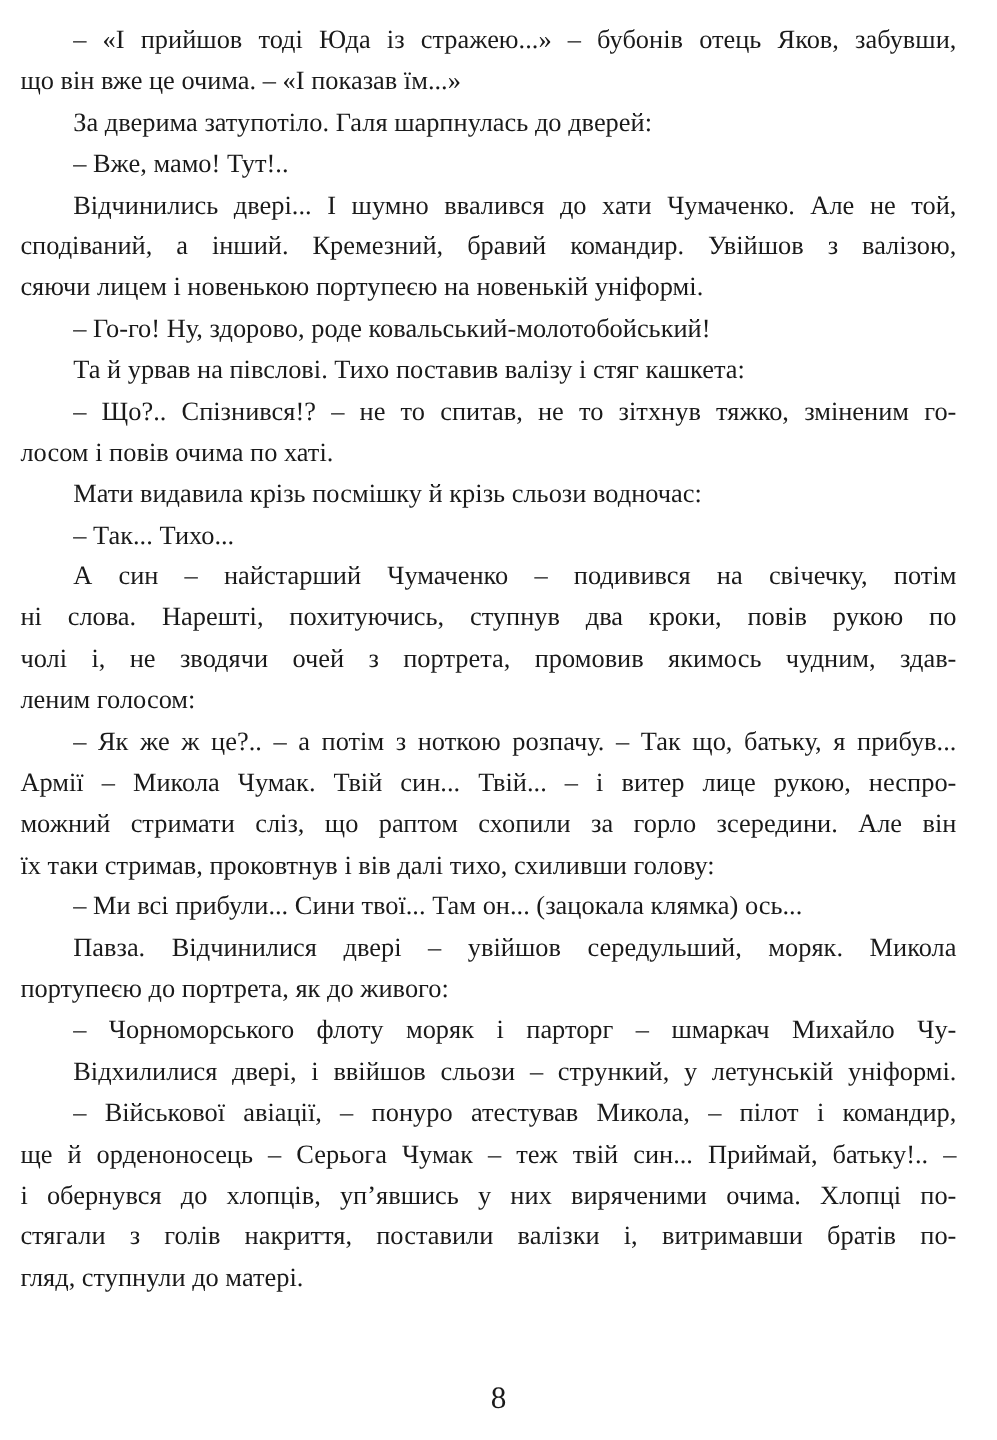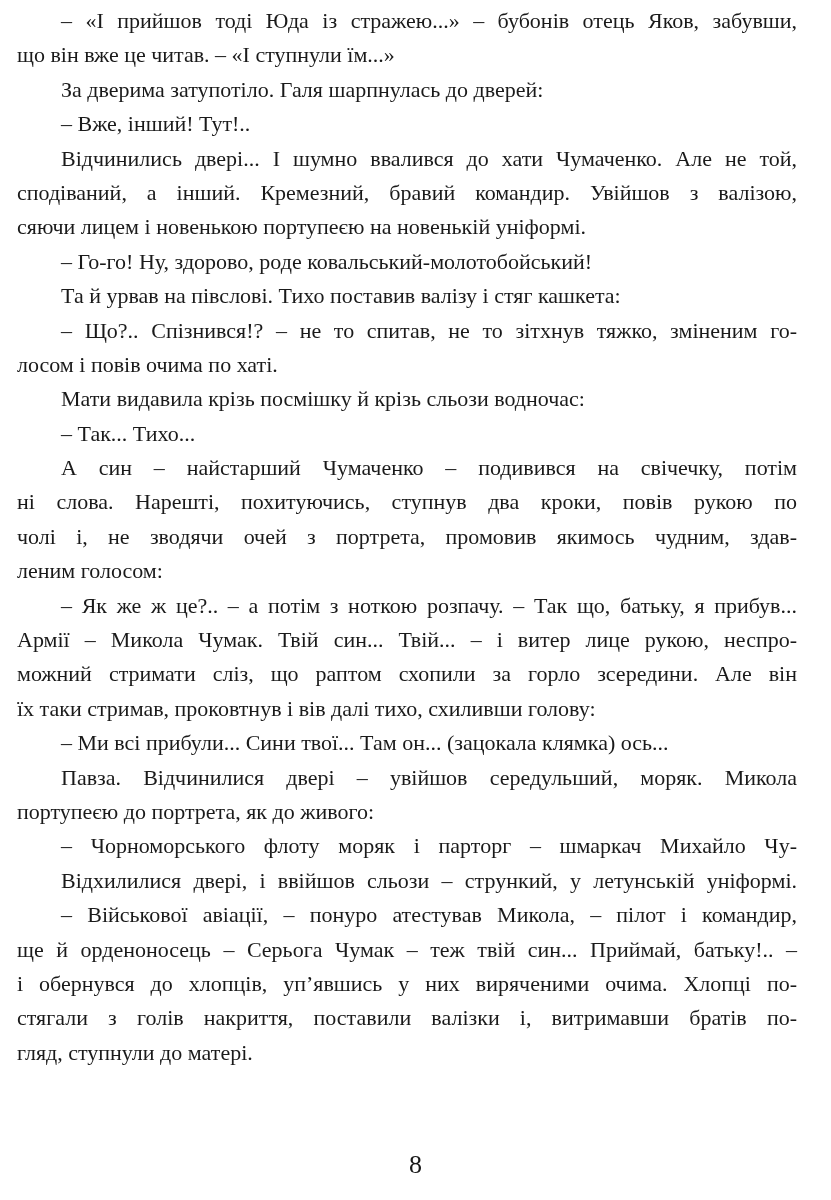--- a/index.html
+++ b/index.html
@@ -1,37 +1,37 @@
 <!DOCTYPE html>
 <html><head>
   <meta charset="utf-8">
   <style>
     html, body { margin: 0; padding: 0; background: #ffffff; }
     body { width: 831px; height: 1200px; position: relative; overflow: hidden; }
     .page {
-      position: absolute; left: 17px; top: 4px; width: 780px;
+      position: absolute; left: 17px; top: 16px; width: 780px;
       font-family: "Liberation Serif", "DejaVu Serif", serif;
       font-size: 22px; line-height: 34.4px; color: #1a1a1a;
     }
     .line { display: block; white-space: nowrap; height: 34.4px; }
     .ind { padding-left: 44px; }
     .jus { text-align: justify; text-align-last: justify; }
     .pagenum {
       position: absolute; left: 0; width: 831px; top: 1150px; text-align: center;
       font-family: "Liberation Serif", "DejaVu Serif", serif; font-size: 26px; color: #1a1a1a;
     }
   </style>
 </head>
 <body>
 
 <div class="page" id="page-body">
     <span class="line ind jus">– «І прийшов тоді Юда із стражею...» – бубонів отець Яков, забувши,</span>
-    <span class="line">що він вже це читав. – «І ступнули їм...»</span>
+    <span class="line">що він вже це очима. – «І показав їм...»</span>
     <span class="line ind">За дверима затупотіло. Галя шарпнулась до дверей:</span>
-    <span class="line ind">– Вже, інший! Тут!..</span>
+    <span class="line ind">– Вже, мамо! Тут!..</span>
     <span class="line ind jus">Відчинились двері... І шумно ввалився до хати Чумаченко. Але не той,</span>
     <span class="line jus">сподіваний, а інший. Кремезний, бравий командир. Увійшов з валізою,</span>
     <span class="line">сяючи лицем і новенькою портупеєю на новенькій уніформі.</span>
     <span class="line ind">– Го-го! Ну, здорово, роде ковальський-молотобойський!</span>
     <span class="line ind">Та й урвав на півслові. Тихо поставив валізу і стяг кашкета:</span>
     <span class="line ind jus">– Що?.. Спізнився!? – не то спитав, не то зітхнув тяжко, зміненим го-</span>
     <span class="line">лосом і повів очима по хаті.</span>
     <span class="line ind">Мати видавила крізь посмішку й крізь сльози водночас:</span>
     <span class="line ind">– Так... Тихо...</span>
     <span class="line ind jus">А син – найстарший Чумаченко – подивився на свічечку, потім</span>

